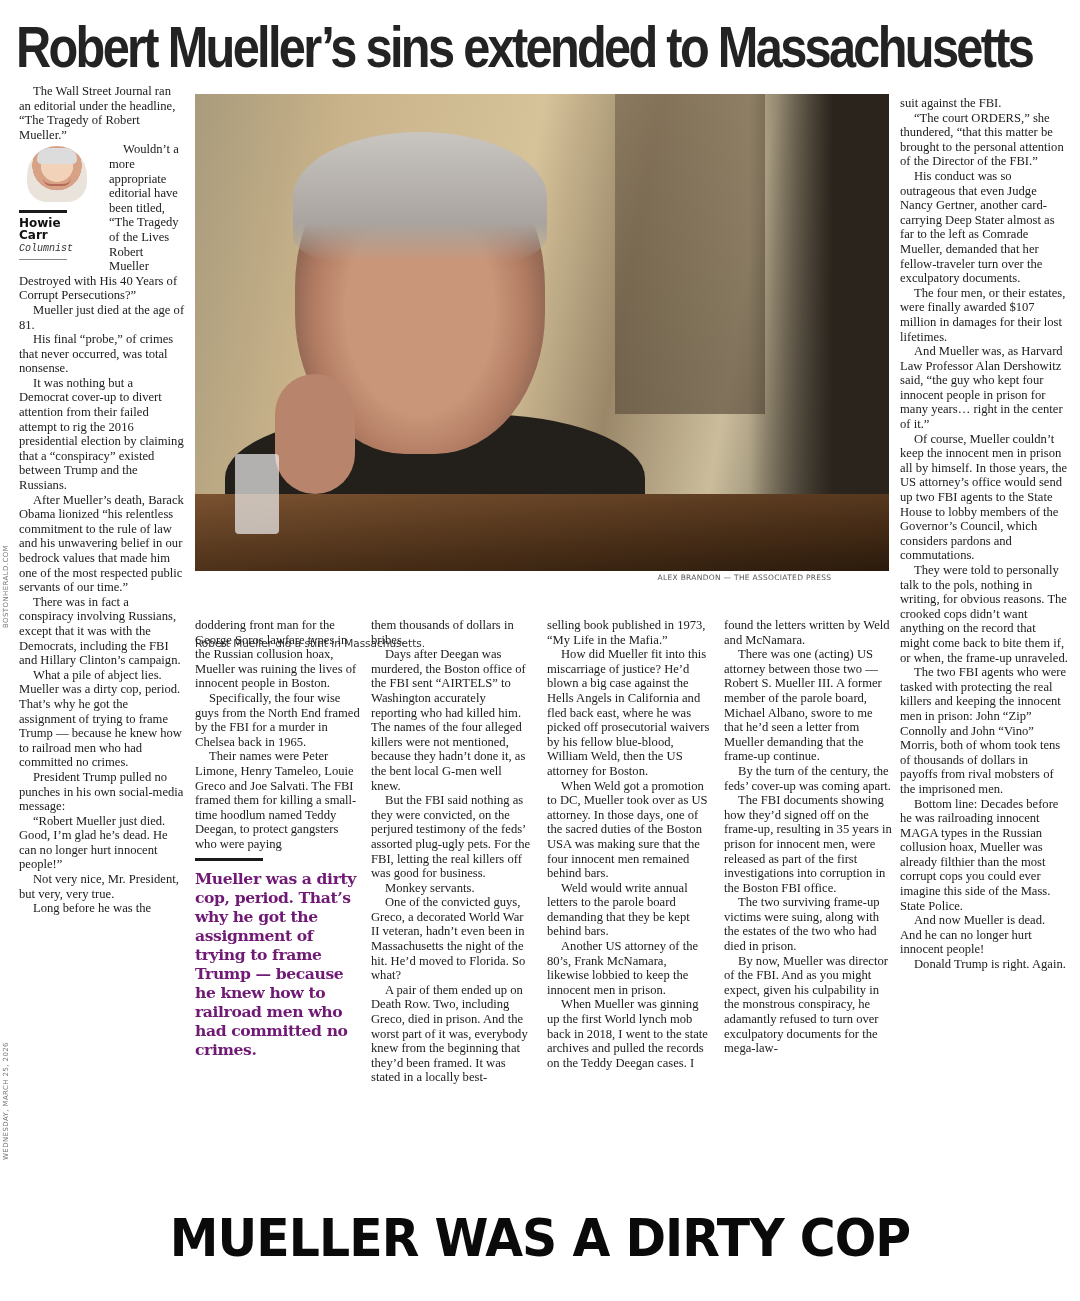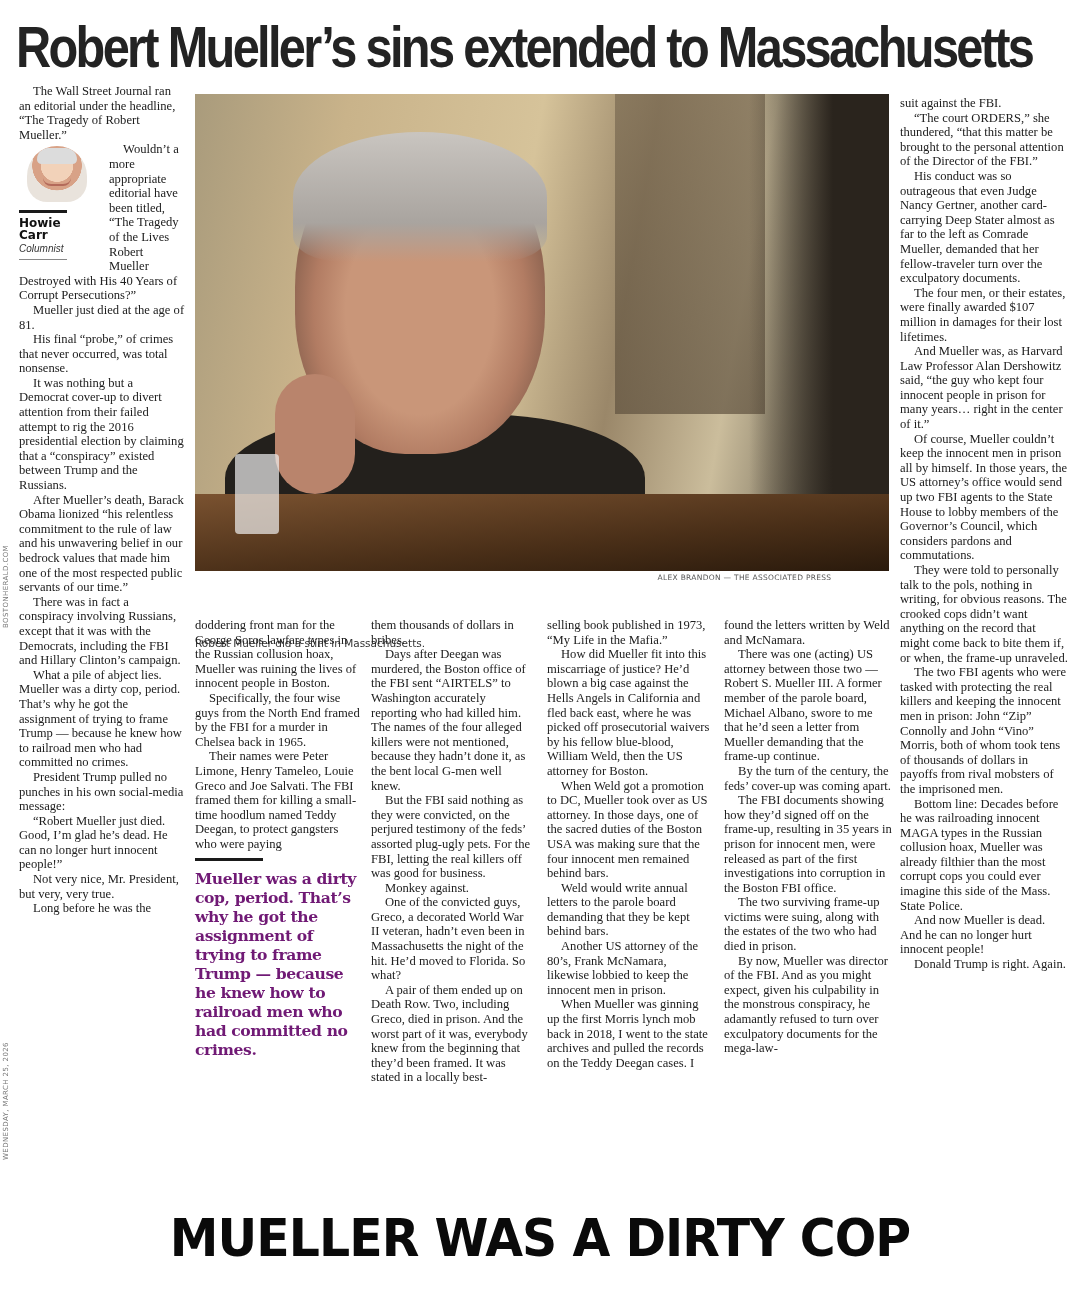--- a/index.html
+++ b/index.html
@@ -44,21 +44,21 @@
   .author-photo::after {
     content: ""; position: absolute; left: 16px; top: 32px; width: 28px; height: 6px;
     border-bottom: 2px solid #b36a5a; border-radius: 0 0 14px 14px;
   }
   .author-rule { height: 3px; background: #1a1a1a; width: 48px; margin-top: 8px; }
   .author-name {
     font-family: "DejaVu Sans", sans-serif; font-weight: 700; font-size: 12px;
     line-height: 12px; margin-top: 4px; color: #111;
   }
   .author-role {
-    font-family: Liberation Sans, sans-serif; font-style: italic; font-size: 10px;
+    font-family: Liberation Mono, monospace; font-style: italic; font-size: 10px;
     line-height: 12px; margin-top: 2px; color: #333;
   }
   .author-rule2 { height: 1px; background: #888; width: 48px; margin-top: 4px; }
 
   .photo {
     position: absolute; left: 195px; top: 94px; width: 694px; height: 477px; overflow: hidden;
     background: linear-gradient(100deg, #a99b7c 0%, #c9b38a 20%, #d6c39a 45%, #9a8769 60%, #cbbd9c 75%, #2e2a24 100%);
   }
   .photo .wall-panel {
     position: absolute; left: 420px; top: 0; width: 150px; height: 320px;
@@ -176,32 +176,32 @@
   <p>Specifically, the four wise guys from the North End framed by the FBI for a murder in Chelsea back in 1965.</p>
   <p>Their names were Peter Limone, Henry Tameleo, Louie Greco and Joe Salvati. The FBI framed them for killing a small-time hoodlum named Teddy Deegan, to protect gangsters who were paying</p>
   <div class="pullquote-rule"></div>
   <div class="pullquote">Mueller was a dirty cop, period. That’s why he got the assignment of trying to frame Trump — because he knew how to railroad men who had committed no crimes.</div>
 </div>
 
 <div class="col" id="col3">
   <p class="noindent">them thousands of dollars in bribes.</p>
   <p>Days after Deegan was murdered, the Boston office of the FBI sent “AIRTELS” to Washington accurately reporting who had killed him. The names of the four alleged killers were not mentioned, because they hadn’t done it, as the bent local G-men well knew.</p>
   <p>But the FBI said nothing as they were convicted, on the perjured testimony of the feds’ assorted plug-ugly pets. For the FBI, letting the real killers off was good for business.</p>
-  <p>Monkey against.</p>
+  <p>Monkey servants.</p>
   <p>One of the convicted guys, Greco, a decorated World War II veteran, hadn’t even been in Massachusetts the night of the hit. He’d moved to Florida. So what?</p>
   <p>A pair of them ended up on Death Row. Two, including Greco, died in prison. And the worst part of it was, everybody knew from the beginning that they’d been framed. It was stated in a locally best-</p>
 </div>
 
 <div class="col" id="col4">
   <p class="noindent">selling book published in 1973, “My Life in the Mafia.”</p>
   <p>How did Mueller fit into this miscarriage of justice? He’d blown a big case against the Hells Angels in California and fled back east, where he was picked off prosecutorial waivers by his fellow blue-blood, William Weld, then the US attorney for Boston.</p>
   <p>When Weld got a promotion to DC, Mueller took over as US attorney. In those days, one of the sacred duties of the Boston USA was making sure that the four innocent men remained behind bars.</p>
   <p>Weld would write annual letters to the parole board demanding that they be kept behind bars.</p>
   <p>Another US attorney of the 80’s, Frank McNamara, likewise lobbied to keep the innocent men in prison.</p>
-  <p>When Mueller was ginning up the first Morris lynch mob back in 2018, I went to the state archives and pulled the records on the Teddy Deegan cases. I</p>
+  <p>When Mueller was ginning up the first World lynch mob back in 2018, I went to the state archives and pulled the records on the Teddy Deegan cases. I</p>
 </div>
 
 <div class="col" id="col5">
   <p class="noindent">found the letters written by Weld and McNamara.</p>
   <p>There was one (acting) US attorney between those two — Robert S. Mueller III. A former member of the parole board, Michael Albano, swore to me that he’d seen a letter from Mueller demanding that the frame-up continue.</p>
   <p>By the turn of the century, the feds’ cover-up was coming apart.</p>
   <p>The FBI documents showing how they’d signed off on the frame-up, resulting in 35 years in prison for innocent men, were released as part of the first investigations into corruption in the Boston FBI office.</p>
   <p>The two surviving frame-up victims were suing, along with the estates of the two who had died in prison.</p>
   <p>By now, Mueller was director of the FBI. And as you might expect, given his culpability in the monstrous conspiracy, he adamantly refused to turn over exculpatory documents for the mega-law-</p>
 </div>

